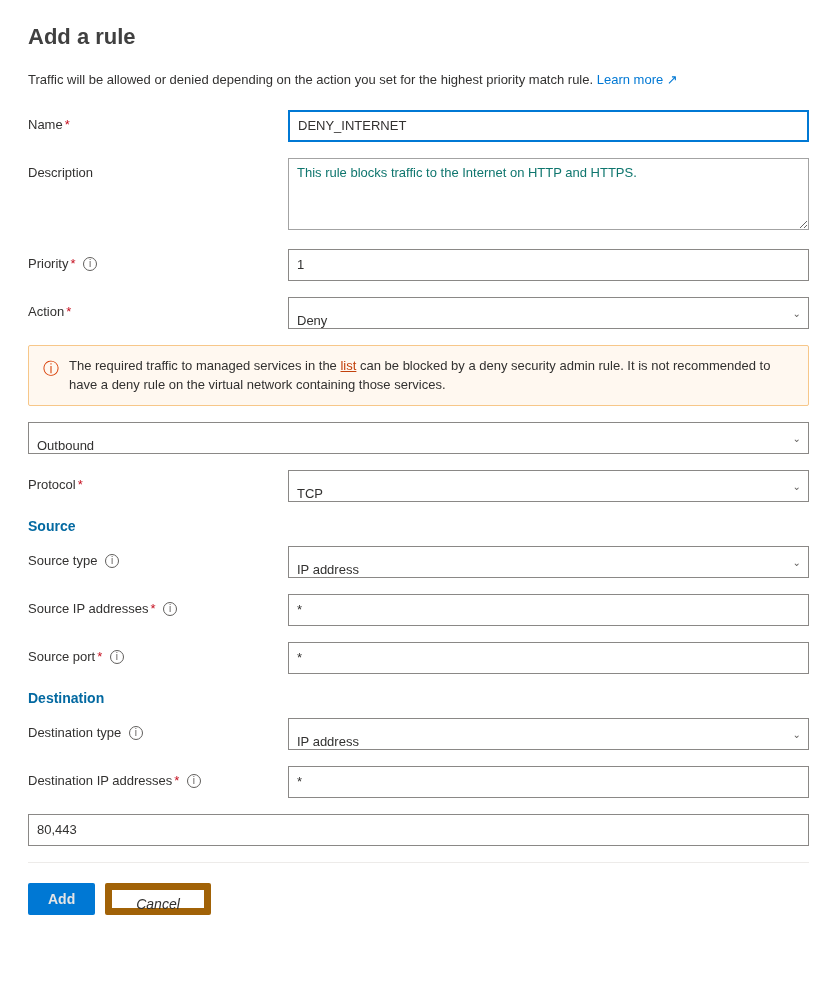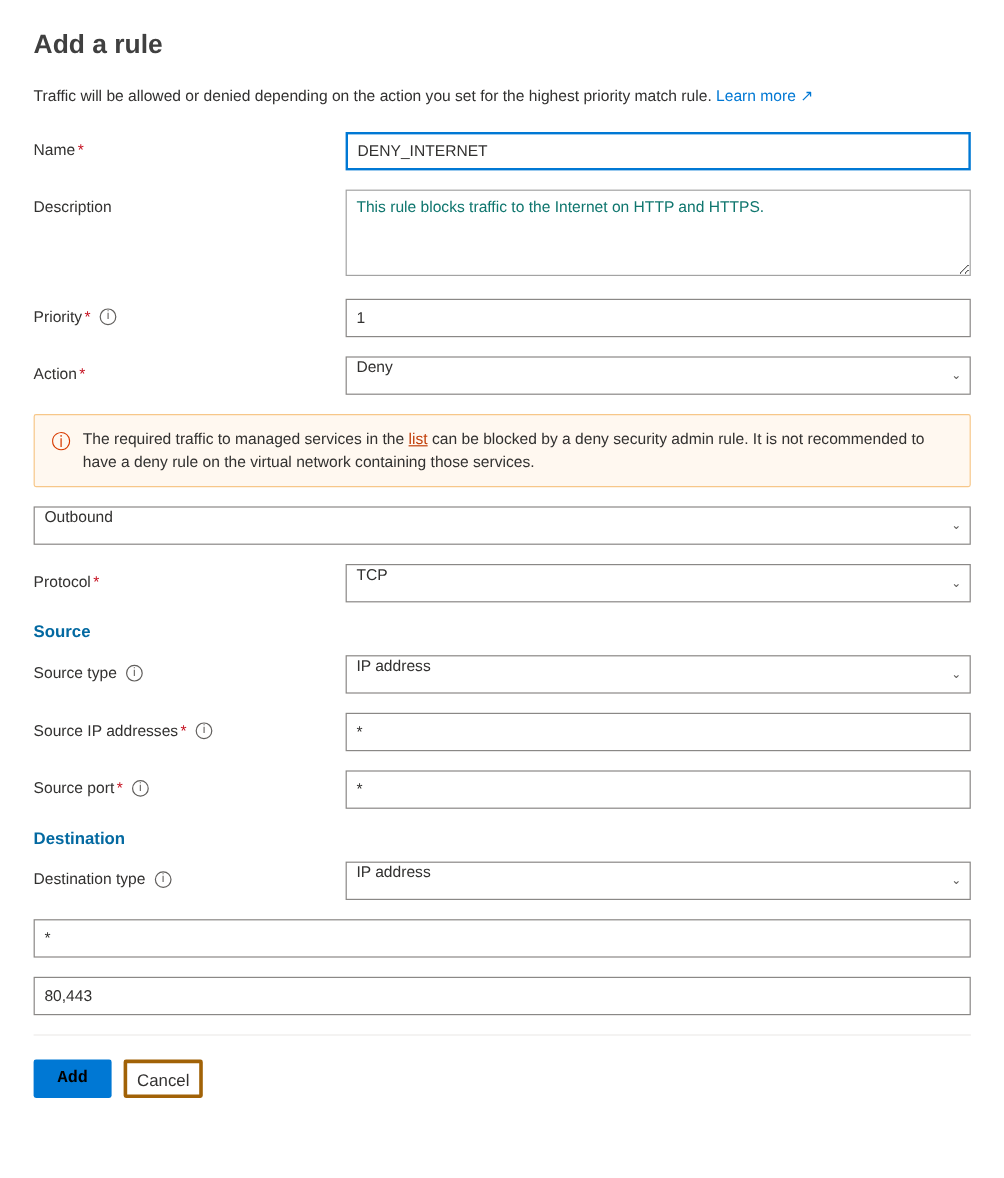--- a/index.html
+++ b/index.html
@@ -92,21 +92,21 @@
     }
     .select-display {
       width: 100%;
       height: 32px;
       border: 1px solid #8a8886;
       padding: 0 32px 0 8px;
       font-size: 13px;
       color: #323130;
       background: #fff;
       display: flex;
-      align-items: flex-start;
+      align-items: flex-end;
       cursor: pointer;
       user-select: none;
     }
     .select-display .chevron {
       position: absolute;
       right: 8px;
       top: 50%;
       transform: translateY(-50%);
       font-size: 10px;
       color: #605e5c;
@@ -136,41 +136,41 @@
       font-size: 16px;
       margin-top: 1px;
       flex-shrink: 0;
     }
     .warning-box a {
       color: #c2410c;
       text-decoration: underline;
     }
     .btn-primary {
       background: #0078d4;
-      color: #000000;
+      color: #e5e5e5;
       border: none;
       padding: 6px 20px;
       font-size: 14px;
       font-weight: 600;
       cursor: pointer;
       height: 32px;
       border-radius: 2px;
-      font-family: Liberation Mono, monospace;
     }
     .btn-secondary {
       background: #fff;
       color: #323130;
-      border: 3px solid #a16207;
-      padding: 6px 8px;
+      border: 7px solid #a16207;
+      padding: 6px 24px;
       font-size: 14px;
       font-weight: 400;
       cursor: pointer;
       height: 32px;
       border-radius: 2px;
       margin-left: 10px;
+      font-style: italic;
     }
     .button-row {
       display: flex;
       align-items: center;
       margin-top: 20px;
     }
     .divider {
       border: none;
       border-top: 1px solid #edebe9;
       margin: 8px 0 16px 0;
@@ -312,20 +312,24 @@
     <div class="select-wrapper">
       <div class="select-display">
         <span>IP address</span>
         <span class="chevron">⌄</span>
       </div>
     </div>
   </div>
 </div>
 
 <div class="form-row">
+  <div class="form-label">
+    <span>Destination IP addresses</span><span class="required">*</span>
+    <span class="info-icon">i</span>
+  </div>
   <div class="form-control">
     <input type="text" value="*" style="">
   </div>
 </div>
 
 <div class="form-row">
   <div class="form-control">
     <input type="text" value="80,443" style="">
   </div>
 </div>

